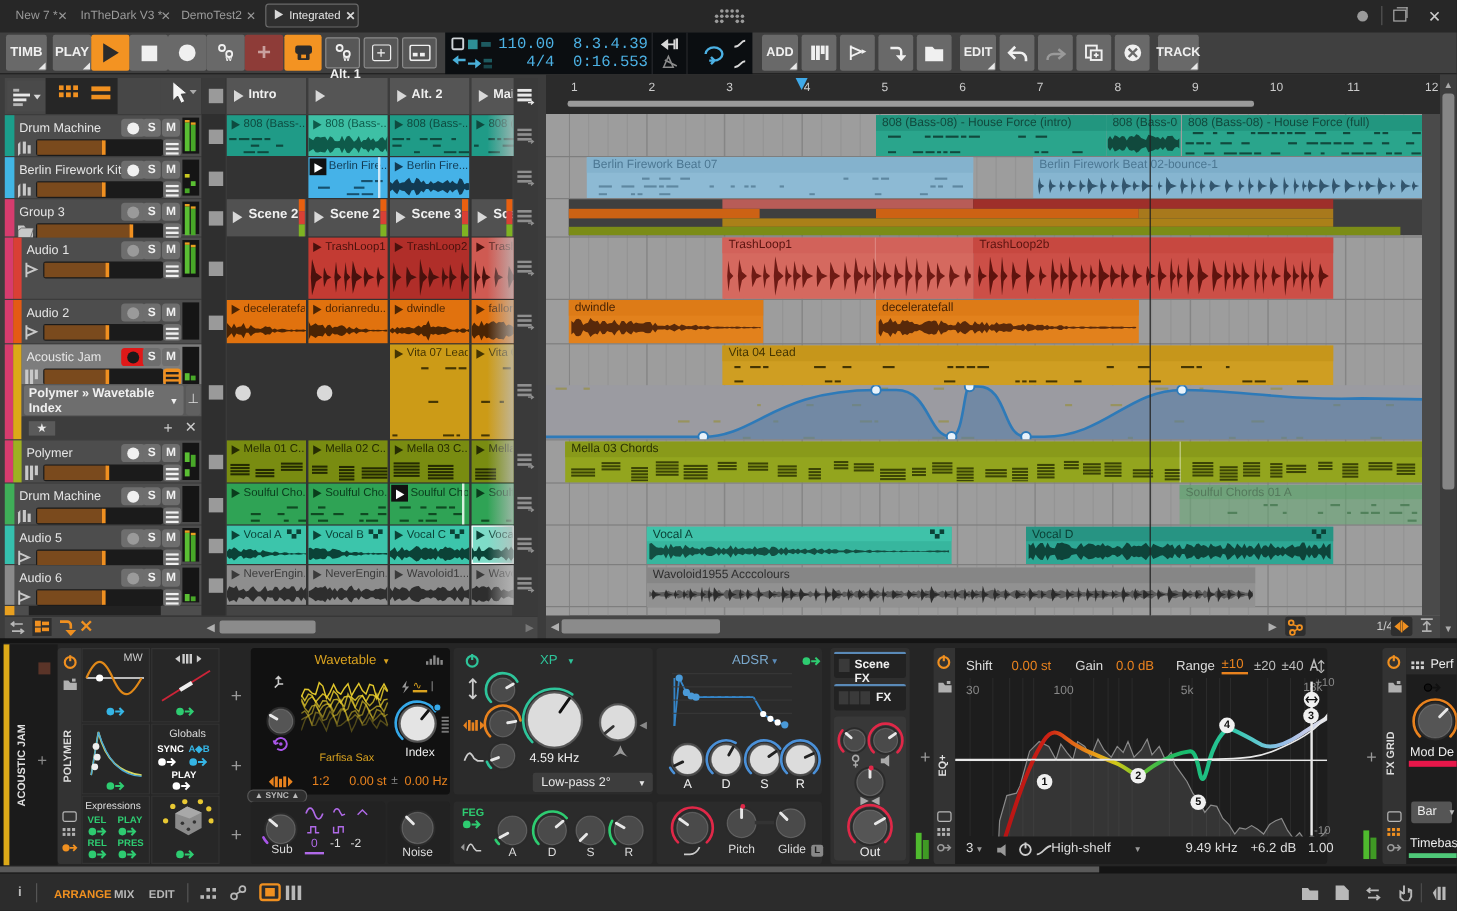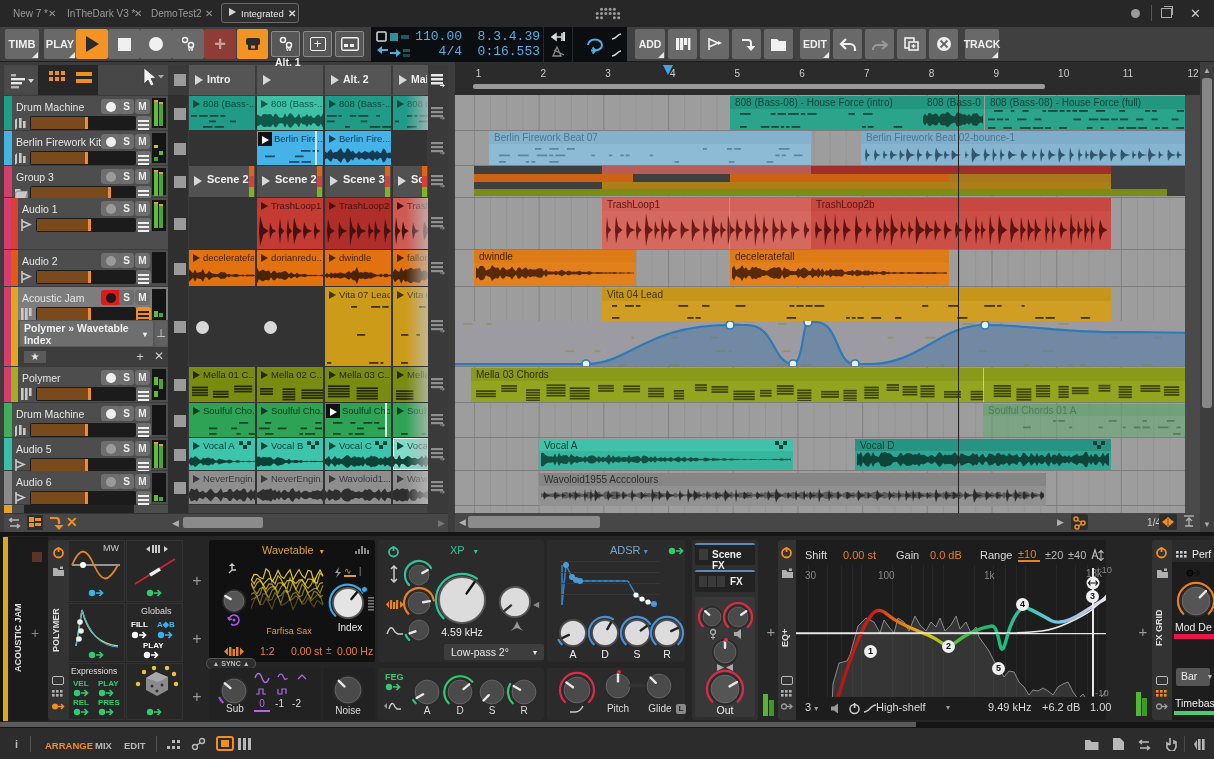--- a/index.html
+++ b/index.html
@@ -1521,21 +1521,21 @@
     <path d="M6,40 L12,4 C20,30 32,40 48,41" stroke="#4aa8d8" stroke-width="1.2" fill="none"></path>
     <circle cx="10" cy="16" r="2.8" fill="#eee"></circle>
     <circle cx="11" cy="25" r="2.8" fill="#eee"></circle>
     <circle cx="9" cy="33" r="2.8" fill="#eee"></circle>
   </svg>
 <svg class="ab" style="left:88px;top:650px;" width="18" height="10">
     <circle cx="4" cy="5" r="3.2" fill="#2ecc71"></circle>
     <path d="M8,5 h6 m-2.5,-3 l3,3 -3,3" stroke="#2ecc71" stroke-width="1.7" fill="none"></path>
   </svg>
 <div style="position:absolute;left:141px;top:606px;width:40px;height:10px;color:#ddd;font-size:9px;">Globals</div>
-<div style="position:absolute;left:131px;top:620px;width:24px;height:9px;color:#fff;font-size:8px;font-weight:bold;">FILL</div>
+<div style="position:absolute;left:131px;top:620px;width:24px;height:9px;color:#fff;font-size:8px;font-weight:bold;">SYNC</div>
 <svg class="ab" style="left:131px;top:630px;" width="16" height="10">
     <circle cx="4" cy="5" r="3.2" fill="#fff"></circle>
     <path d="M8,5 h6 m-2.5,-3 l3,3 -3,3" stroke="#fff" stroke-width="1.7" fill="none"></path>
   </svg>
 <div style="position:absolute;left:157px;top:620px;width:24px;height:9px;color:#35b5e5;font-size:8px;font-weight:bold;">A◆B</div>
 <svg class="ab" style="left:157px;top:630px;" width="16" height="10">
     <circle cx="4" cy="5" r="3.2" fill="#35b5e5"></circle>
     <path d="M8,5 h6 m-2.5,-3 l3,3 -3,3" stroke="#35b5e5" stroke-width="1.7" fill="none"></path>
   </svg>
 <div style="position:absolute;left:143px;top:641px;width:24px;height:9px;color:#fff;font-size:8px;font-weight:bold;">PLAY</div>
@@ -1946,21 +1946,21 @@
     <rect x="229" y="0" width="0.8" height="132" fill="#2c2c2c"></rect>
     <rect x="260" y="0" width="0.8" height="132" fill="#2c2c2c"></rect>
     <rect x="279" y="0" width="0.8" height="132" fill="#2c2c2c"></rect>
     <rect x="291" y="0" width="0.8" height="132" fill="#2c2c2c"></rect>
     <rect x="301" y="0" width="0.8" height="132" fill="#2c2c2c"></rect>
     <rect x="0" y="68" width="310" height="1.2" fill="#e8e8e8"></rect>
     <path d="M36,140 L37,119 L43,98 L51,96 L54,90 L62,61 L70,53 L78,57 L84,68 L88,55 L93,62 L98,68 L102,53 L108,57 L113,66 L119,51 L124,60 L130,66 L135,57 L140,62 L144,53 L149,66 L155,60 L160,51 L164,64 L170,57 L175,68 L180,62 L183,72 L188,79 L193,86 L198,96 L203,103 L208,112 L213,106 L218,107 L223,117 L228,122 L233,130 L237,125 L242,126 L247,123 L252,126 L257,130 L262,122 L267,119 L272,117 L277,127 L282,134 L287,129 L292,136 L297,131 L302,135 L307,130 L312,123 L312,134 L36,134 Z" fill="rgba(110,110,110,0.30)" stroke="#8a8a8a" stroke-width="1"></path>
   </svg>
 <div style="position:absolute;left:805px;top:570px;width:24px;height:11px;color:#888;font-size:10px;">30</div>
 <div style="position:absolute;left:878px;top:570px;width:28px;height:11px;color:#888;font-size:10px;">100</div>
-<div style="position:absolute;left:984px;top:570px;width:20px;height:11px;color:#888;font-size:10px;">1k</div>
+<div style="position:absolute;left:984px;top:570px;width:20px;height:11px;color:#888;font-size:10px;">5k</div>
 <div style="position:absolute;left:1086px;top:568px;width:24px;height:11px;color:#888;font-size:10px;">18k</div>
 <div style="position:absolute;left:1095px;top:687px;width:20px;height:11px;color:#888;font-size:9.5px;">-10</div>
 <div style="position:absolute;left:1096px;top:564px;width:20px;height:11px;color:#888;font-size:9.5px;">+10</div>
 <svg class="ab" style="left:796px;top:565px;" width="310" height="132">
     <linearGradient id="eqg" x1="0" x2="1" y1="0" y2="0">
       <stop offset="0" stop-color="#b81414"></stop>
       <stop offset="0.13" stop-color="#cc2014"></stop>
       <stop offset="0.2" stop-color="#e06018"></stop>
       <stop offset="0.28" stop-color="#e8a018"></stop>
       <stop offset="0.34" stop-color="#d0c818"></stop>

